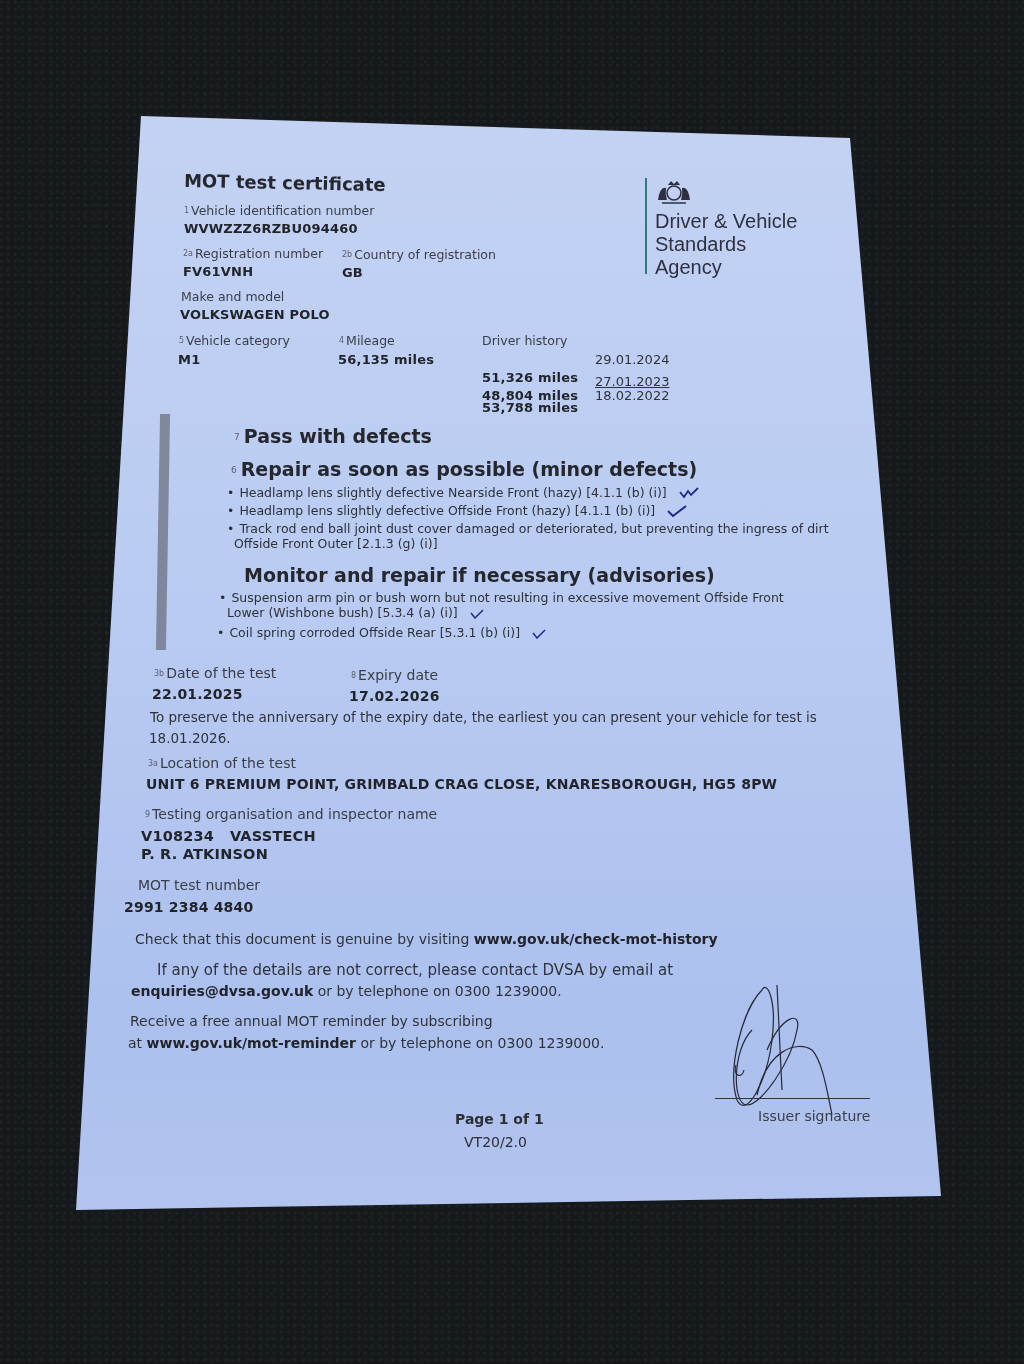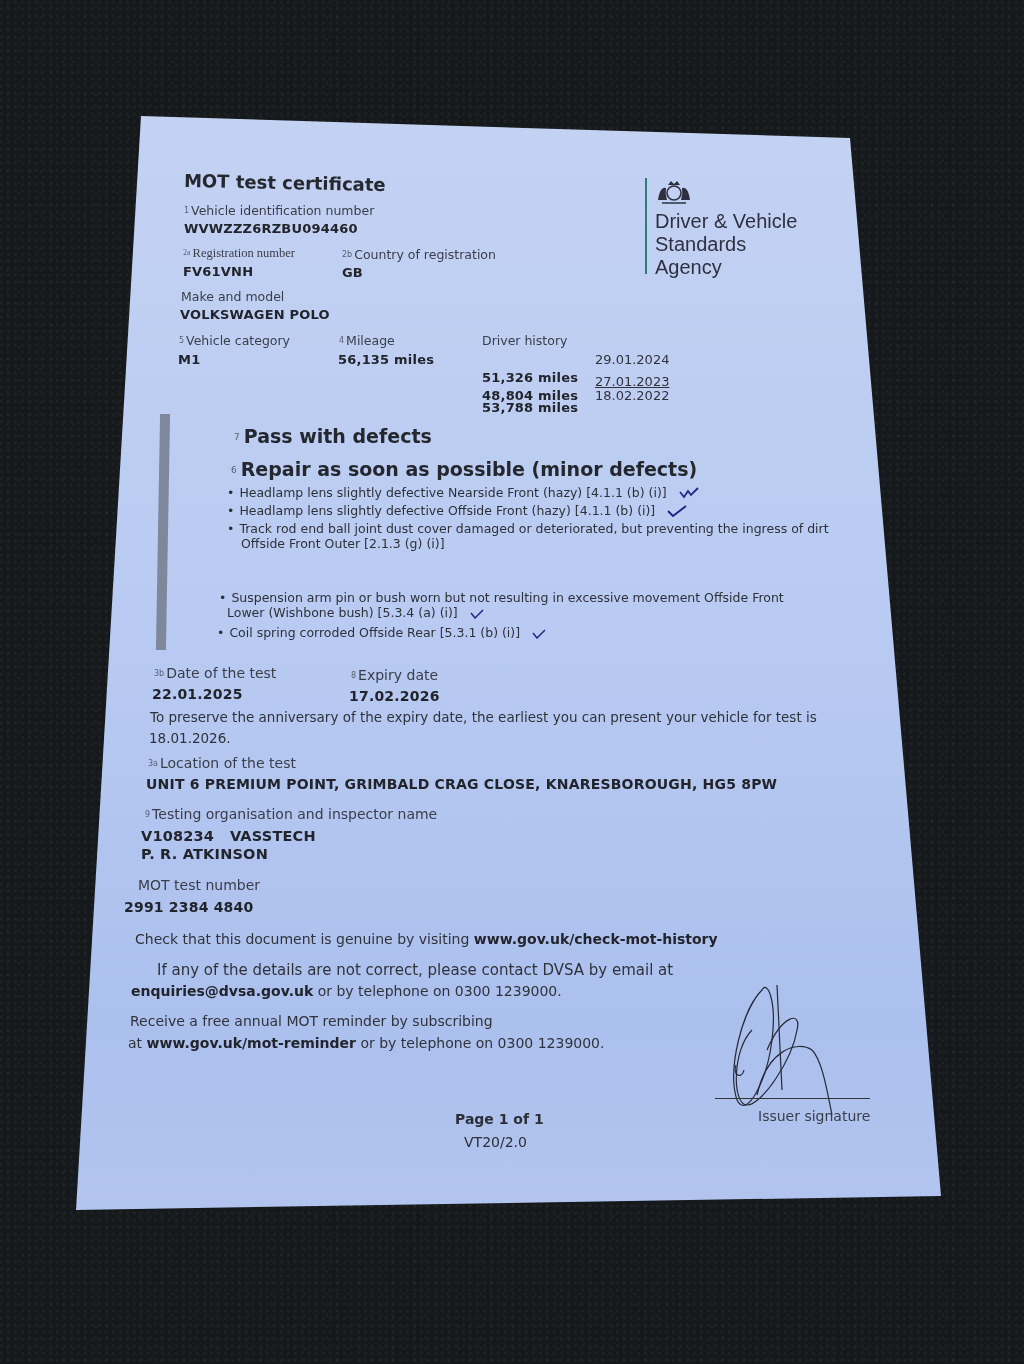--- a/index.html
+++ b/index.html
@@ -57,21 +57,21 @@
       </svg>
     </div>
     <div class="abs dvsa-text" style="left:655px; top:210px;">Driver &amp; Vehicle</div>
     <div class="abs dvsa-text" style="left:655px; top:233px;">Standards</div>
     <div class="abs dvsa-text" style="left:655px; top:256px;">Agency</div>
   </div>
 
   <div class="abs lbl" style="left:184px; top:203px;"><span class="num">1</span><span>Vehicle identification number</span></div>
   <div class="abs val" style="left:184px; top:221px;">WVWZZZ6RZBU094460</div>
 
-  <div class="abs lbl" style="left:183px; top:246px;font-family:Liberation Serif, serif;"><span class="num">2a</span><span>Registration number</span></div>
+  <div class="abs lbl" style="left:183px; top:246px;"><span class="num">2a</span><span>Registration number</span></div>
   <div class="abs val" style="left:183px; top:264px;">FV61VNH</div>
   <div class="abs lbl" style="left:342px; top:247px;"><span class="num">2b</span><span>Country of registration</span></div>
   <div class="abs val" style="left:342px; top:265px;">GB</div>
 
   <div class="abs lbl" style="left:181px; top:289px;">Make and model</div>
   <div class="abs val" style="left:180px; top:307px;">VOLKSWAGEN POLO</div>
 
   <div class="abs lbl" style="left:179px; top:333px;"><span class="num">5</span><span>Vehicle category</span></div>
   <div class="abs val" style="left:178px; top:352px;">M1</div>
 
@@ -101,23 +101,24 @@
         </svg></span>
   </div>
   <div class="abs item" style="left:227px; top:503px;">
     <span class="bullet">•</span><span>Headlamp lens slightly defective Offside Front (hazy) [4.1.1 (b) (i)]</span>
     <span class="tick"><svg width="20" height="12" viewBox="0 0 20 12">
           <path d="M1 6 L6 11 L19 1" fill="none" stroke="#1e2a86" stroke-width="2"></path>
         </svg></span>
   </div>
   <div class="abs item" style="left:227px; top:521px;">
     <span class="bullet">•</span><span>Track rod end ball joint dust cover damaged or deteriorated, but preventing the ingress of dirt</span><br>
-    <span style="margin-left:14px;">Offside Front Outer [2.1.3 (g) (i)]</span>
+    <span style="margin-left:7px;">Offside Front Outer [2.1.3 (g) (i)]</span>
   </div>
 
+  <div class="abs h-big" style="left:220px; top:564px;">Monitor and repair if necessary (advisories)</div>
 
   <div class="abs item" style="left:219px; top:590px;">
     <span class="bullet">•</span><span>Suspension arm pin or bush worn but not resulting in excessive movement Offside Front</span><br>
     <span style="margin-left:8px;">Lower (Wishbone bush) [5.3.4 (a) (i)]</span>
     <span class="tick"><svg width="14" height="10" viewBox="0 0 14 10">
           <path d="M1 4 L5 9 L13 1" fill="none" stroke="#1e2a86" stroke-width="1.5"></path>
         </svg></span>
   </div>
   <div class="abs item" style="left:217px; top:625px;">
     <span class="bullet">•</span><span>Coil spring corroded Offside Rear [5.3.1 (b) (i)]</span>

